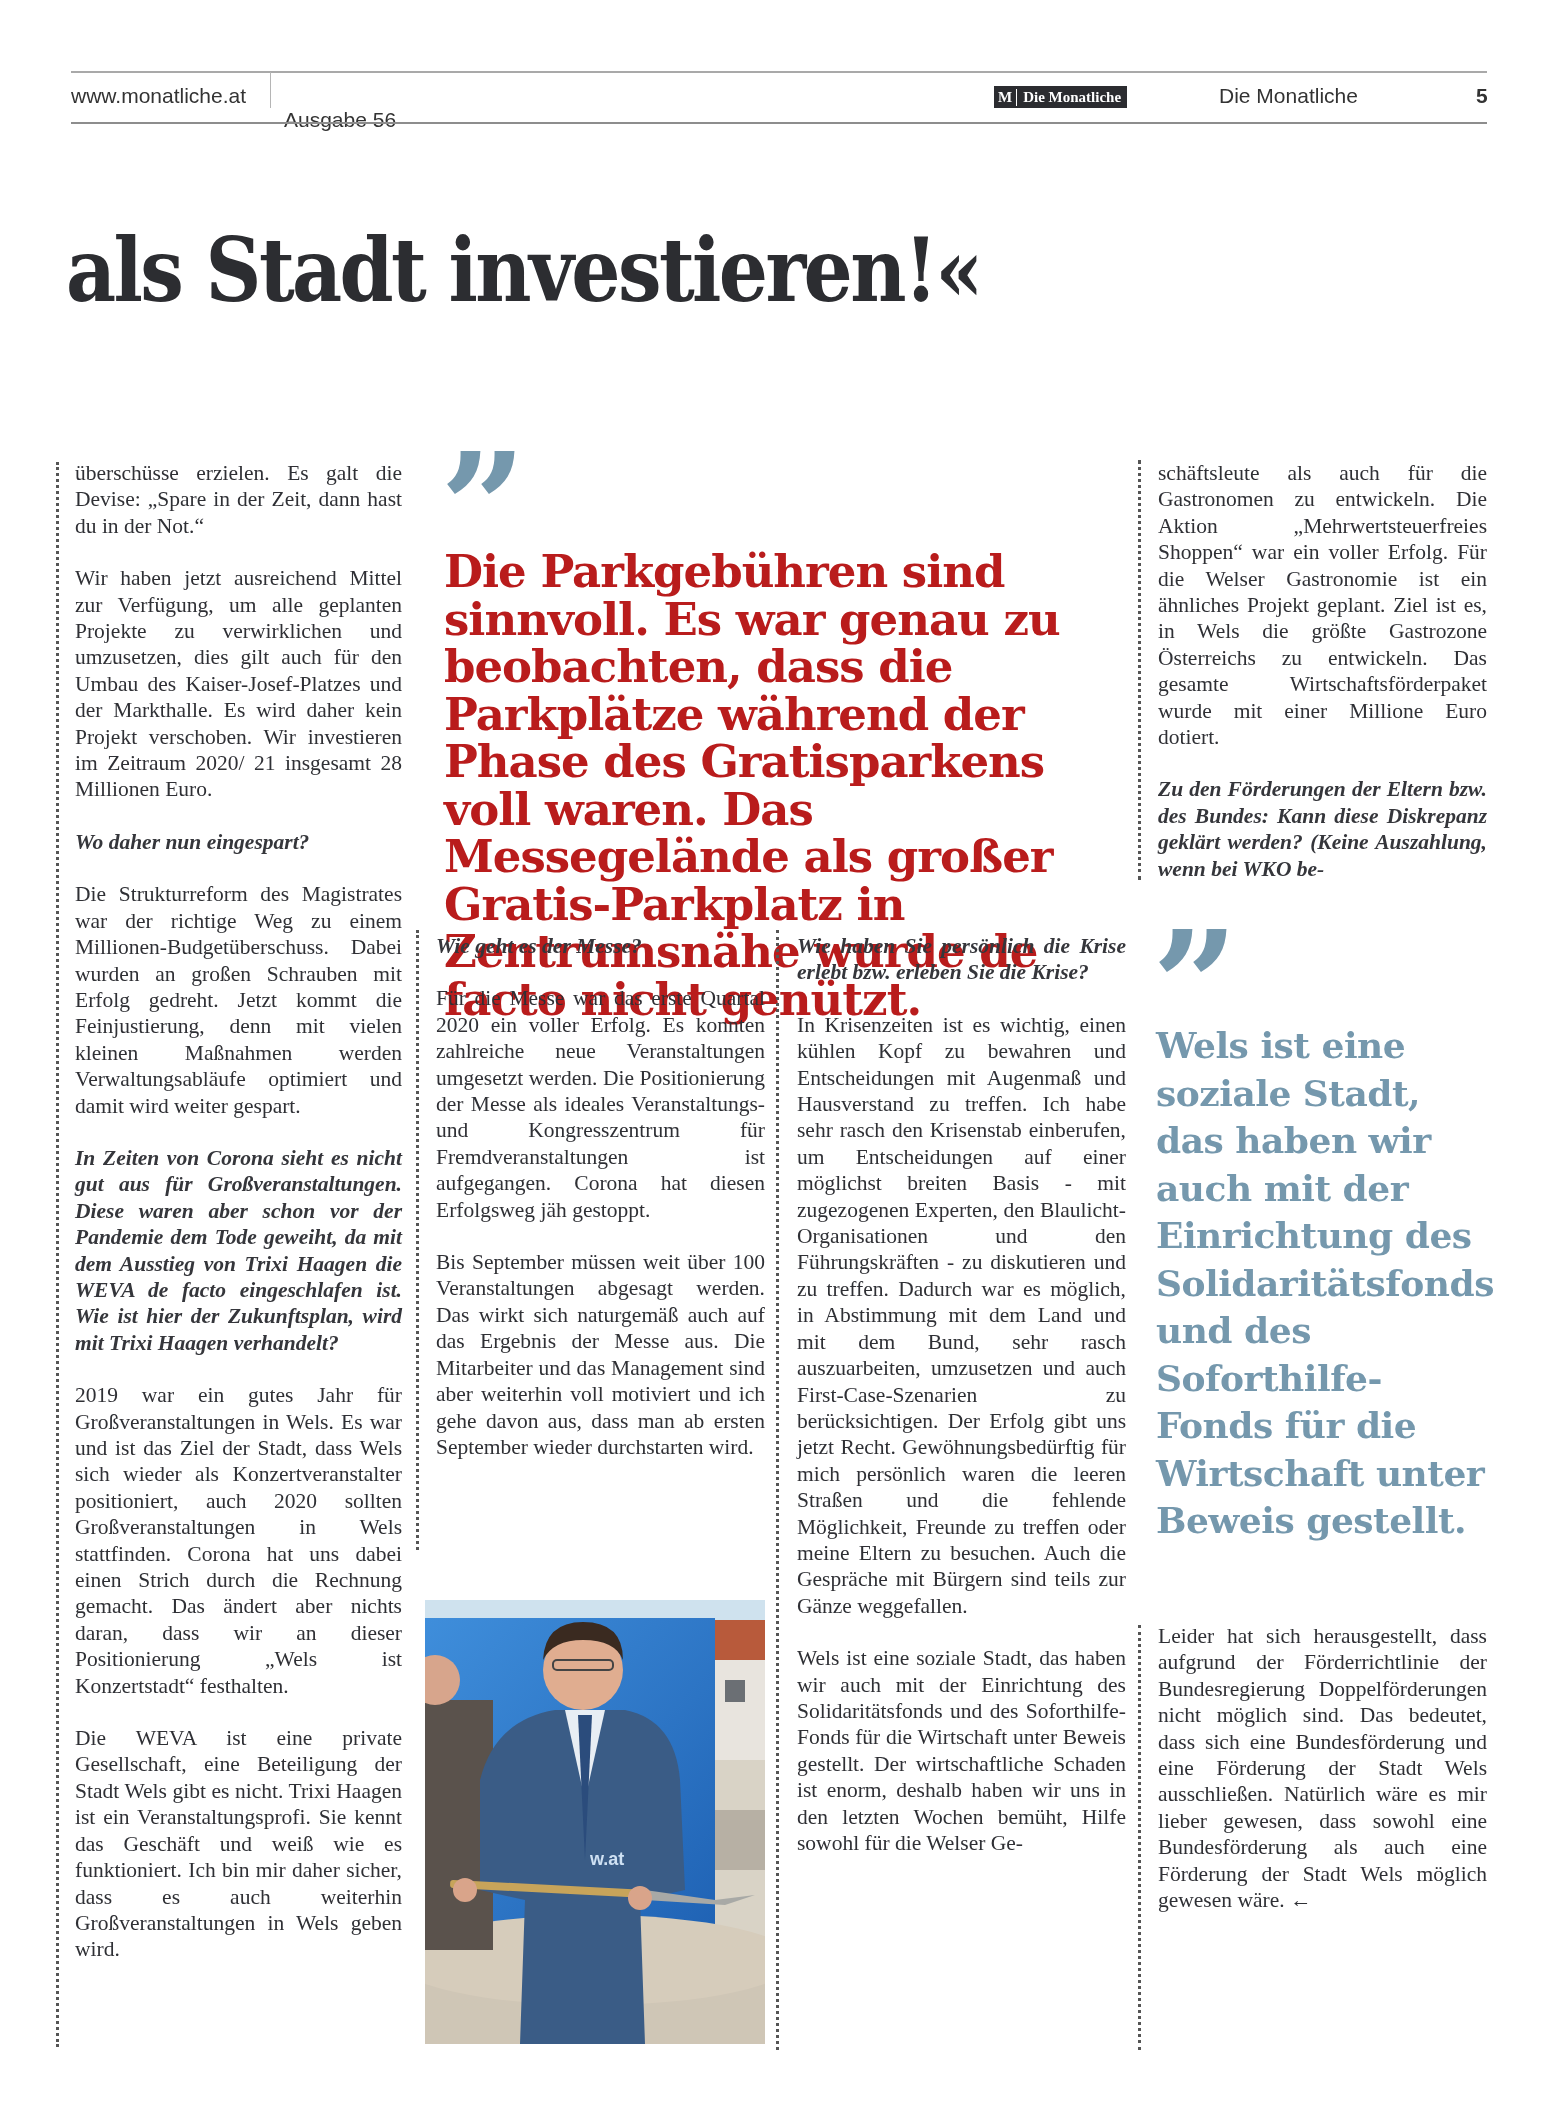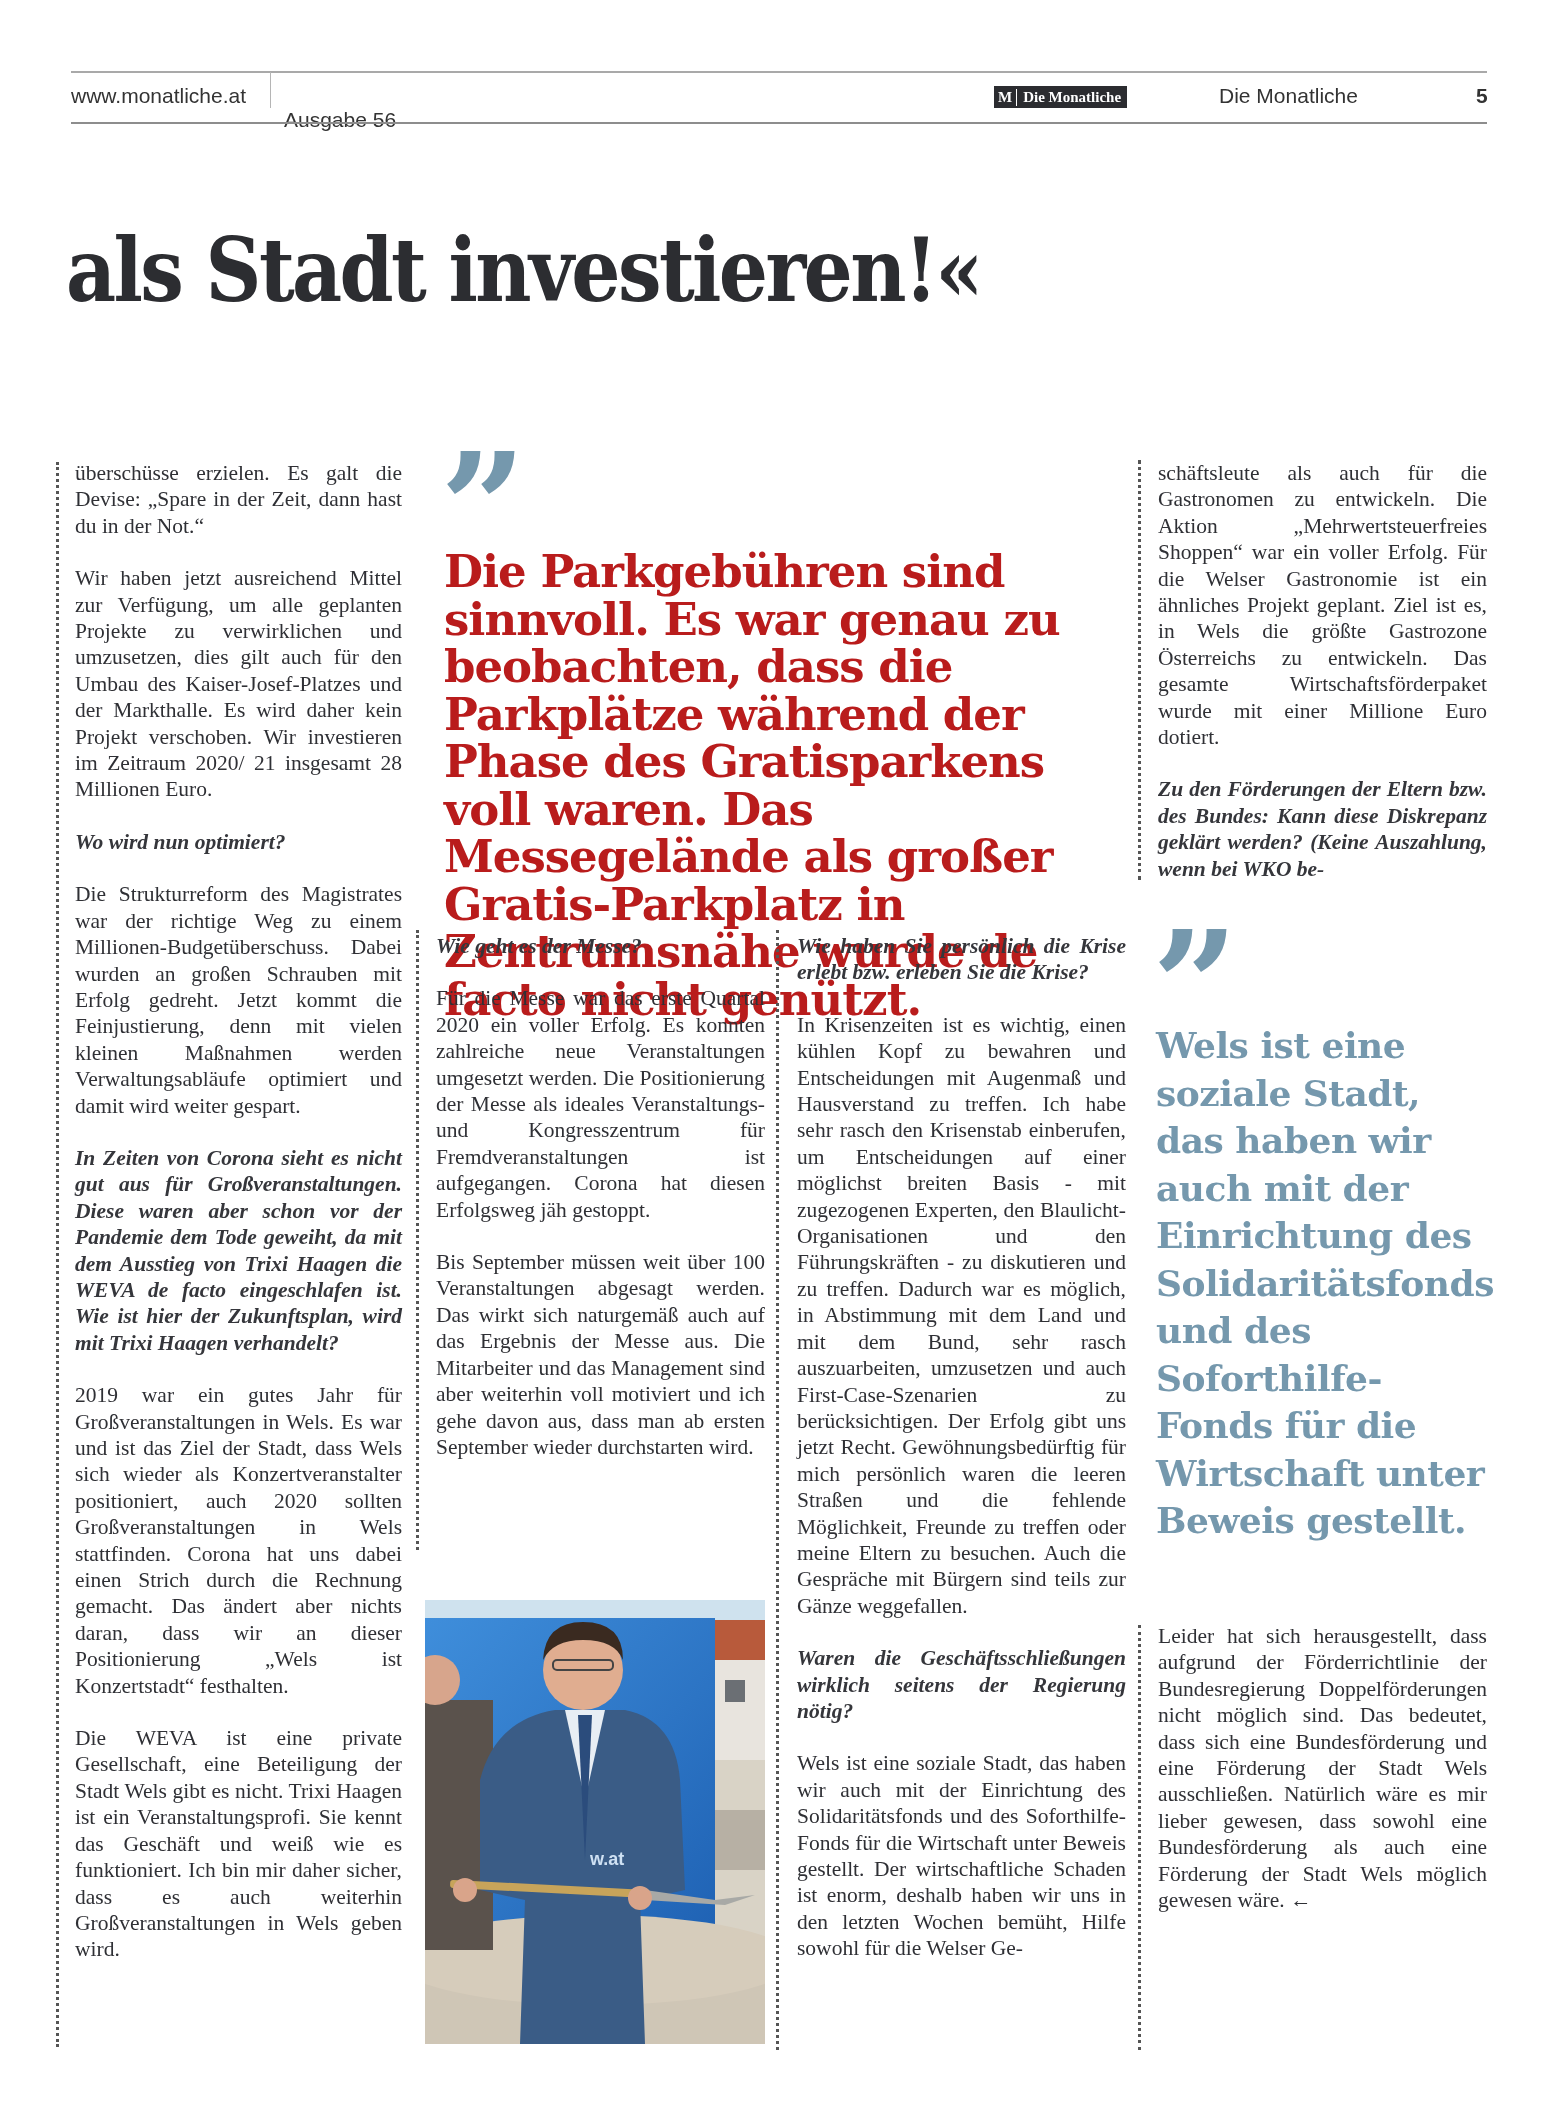--- a/index.html
+++ b/index.html
@@ -53,21 +53,21 @@
 <span class="hdr-text" style="left:1219px;">Die Monatliche</span>
 <span class="hdr-text pagenum" style="left:1476px;">5</span>
 <div class="rule bot"></div>
 
 <h1 class="headline" style="margin:0;">als Stadt investieren!«</h1>
 
 <div class="dots" style="left:56px; top:462px; height:1585px;"></div>
 <div class="col" id="col1" style="left:71px; top:460px; width:331px;">
     <p class="a">überschüsse erzielen. Es galt die Devise: „Spare in der Zeit, dann hast du in der Not.“</p>
     <p class="a">Wir haben jetzt ausreichend Mittel zur Verfügung, um alle geplanten Projekte zu verwirklichen und umzusetzen, dies gilt auch für den Umbau des Kaiser-Josef-Platzes und der Markthalle. Es wird daher kein Projekt verschoben. Wir investieren im Zeitraum 2020/ 21 insgesamt 28 Millionen Euro.</p>
-    <p class="q">Wo wird nun optimiert?</p>
+    <p class="q">Wo daher nun eingespart?</p>
     <p class="a">Die Strukturreform des Magistrates war der richtige Weg zu einem Millionen-Budgetüberschuss. Dabei wurden an großen Schrauben mit Erfolg gedreht. Jetzt kommt die Feinjustierung, denn mit vielen kleinen Maßnahmen werden Verwaltungsabläufe optimiert und damit wird weiter gespart.</p>
     <p class="q">In Zeiten von Corona sieht es nicht gut aus für Großveranstaltungen. Diese waren aber schon vor der Pandemie dem Tode geweiht, da mit dem Ausstieg von Trixi Haagen die WEVA de facto eingeschlafen ist. Wie ist hier der Zukunftsplan, wird mit Trixi Haagen verhandelt?</p>
     <p class="a">2019 war ein gutes Jahr für Großveranstaltungen in Wels. Es war und ist das Ziel der Stadt, dass Wels sich wieder als Konzertveranstalter positioniert, auch 2020 sollten Großveranstaltungen in Wels stattfinden. Corona hat uns dabei einen Strich durch die Rechnung gemacht. Das ändert aber nichts daran, dass wir an dieser Positionierung „Wels ist Konzertstadt“ festhalten.</p>
     <p class="a">Die WEVA ist eine private Gesellschaft, eine Beteiligung der Stadt Wels gibt es nicht. Trixi Haagen ist ein Veranstaltungsprofi. Sie kennt das Geschäft und weiß wie es funktioniert. Ich bin mir daher sicher, dass es auch weiterhin Großveranstaltungen in Wels geben wird.</p>
   </div>
 
 <div class="qmark" style="left:440px; top:432px; font-size:150px;">”</div>
 <div class="pull1">Die Parkgebühren sind sinnvoll. Es war genau zu beobachten, dass die Parkplätze während der Phase des Gratisparkens voll waren. Das Messegelände als großer Gratis-Parkplatz in Zentrumsnähe wurde de facto nicht genützt.</div>
 
 <div class="dots" style="left:416px; top:930px; height:620px;"></div>
@@ -111,21 +111,20 @@
     <circle cx="40" cy="290" r="12" fill="#d9a48a"></circle>
     <circle cx="215" cy="298" r="12" fill="#d9a48a"></circle>
     <text x="165" y="265" fill="#cfe1f3" font-size="18" font-family="Liberation Sans, sans-serif">w.at</text>
   </svg>
 </div>
 
 <div class="dots" style="left:776px; top:930px; height:1120px;"></div>
 <div class="col" id="col3" style="left:793px; top:933px; width:333px;">
     <p class="q">Wie haben Sie persönlich die Krise erlebt bzw. erleben Sie die Krise?</p>
     <p class="a">In Krisenzeiten ist es wichtig, einen kühlen Kopf zu bewahren und Entscheidungen mit Augenmaß und Hausverstand zu treffen. Ich habe sehr rasch den Krisenstab einberufen, um Entscheidungen auf einer möglichst breiten Basis - mit zugezogenen Experten, den Blaulicht-Organisationen und den Führungskräften - zu diskutieren und zu treffen. Dadurch war es möglich, in Abstimmung mit dem Land und mit dem Bund, sehr rasch auszuarbeiten, umzusetzen und auch First-Case-Szenarien zu berücksichtigen. Der Erfolg gibt uns jetzt Recht. Gewöhnungsbedürftig für mich persönlich waren die leeren Straßen und die fehlende Möglichkeit, Freunde zu treffen oder meine Eltern zu besuchen. Auch die Gespräche mit Bürgern sind teils zur Gänze weggefallen.</p>
-    <p class="q">Waren die Geschäftsschließungen wirklich seitens der Regierung nötig?</p>
     <p class="a">Wels ist eine soziale Stadt, das haben wir auch mit der Einrichtung des Solidaritätsfonds und des Soforthilfe-Fonds für die Wirtschaft unter Beweis gestellt. Der wirtschaftliche Schaden ist enorm, deshalb haben wir uns in den letzten Wochen bemüht, Hilfe sowohl für die Welser Ge-</p>
   </div>
 
 <div class="dots" style="left:1138px; top:460px; height:420px;"></div>
 <div class="col" id="col4a" style="left:1154px; top:460px; width:333px;">
     <p class="a">schäftsleute als auch für die Gastronomen zu entwickeln. Die Aktion „Mehrwertsteuerfreies Shoppen“ war ein voller Erfolg. Für die Welser Gastronomie ist ein ähnliches Projekt geplant. Ziel ist es, in Wels die größte Gastrozone Österreichs zu entwickeln. Das gesamte Wirtschaftsförderpaket wurde mit einer Millione Euro dotiert.</p>
     <p class="q">Zu den Förderungen der Eltern bzw. des Bundes: Kann diese Diskrepanz geklärt werden? (Keine Auszahlung, wenn bei WKO be-</p>
   </div>
 
 <div class="qmark" style="left:1152px; top:910px; font-size:150px;">”</div>

